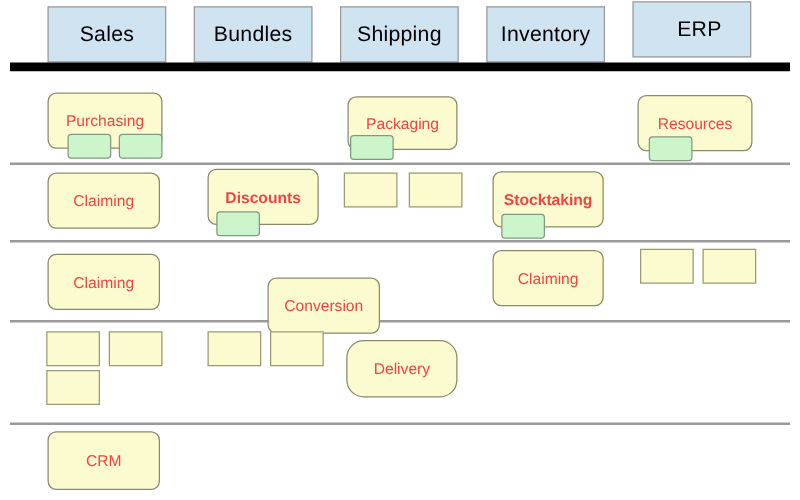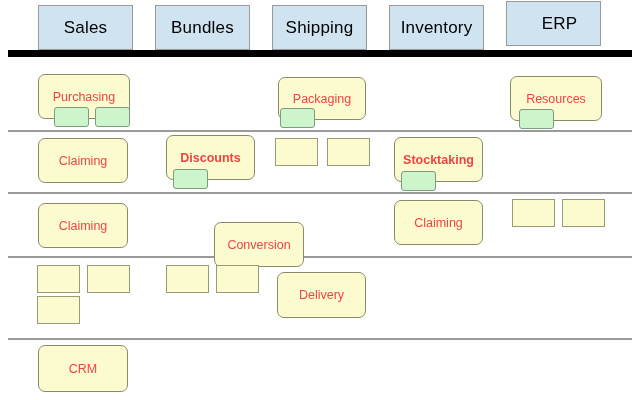--- a/index.html
+++ b/index.html
@@ -140,19 +140,19 @@
     </div>
     <div class="node plain" style="left: 166px; top: 265px; width: 43px; height: 28px;">
       <span class="label"></span>
     </div>
     <div class="node plain" style="left: 216px; top: 265px; width: 43px; height: 28px;">
       <span class="label"></span>
     </div>
     <div class="node plain" style="left: 37px; top: 296px; width: 43px; height: 28px;">
       <span class="label"></span>
     </div>
-    <div class="node" style="left: 277px; top: 272px; width: 89px; height: 46px;">
+    <div class="node" style="left: 277px; top: 272px; width: 89px; height: 46px; border-radius: 14px;">
       <span class="label">Delivery</span>
     </div>
     <div class="node" style="left: 38px; top: 345px; width: 90px; height: 47px;">
       <span class="label">CRM</span>
     </div>
   </div>
 
 </body></html>

